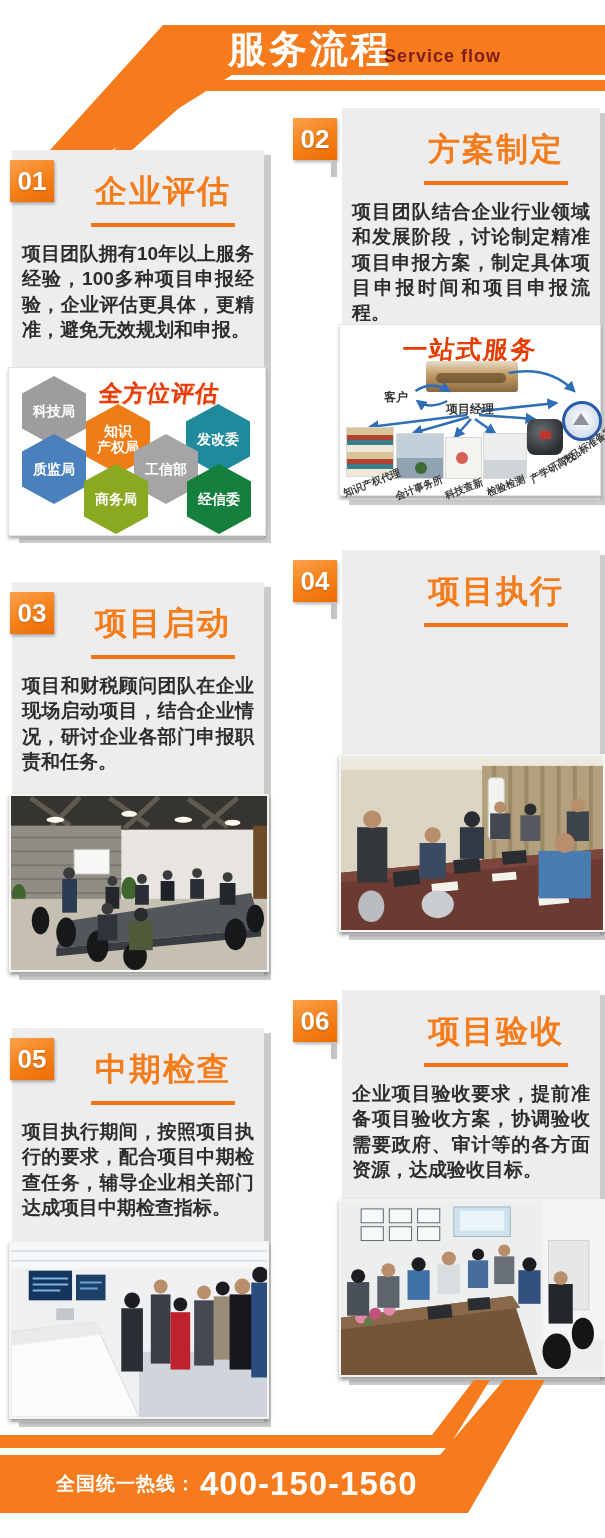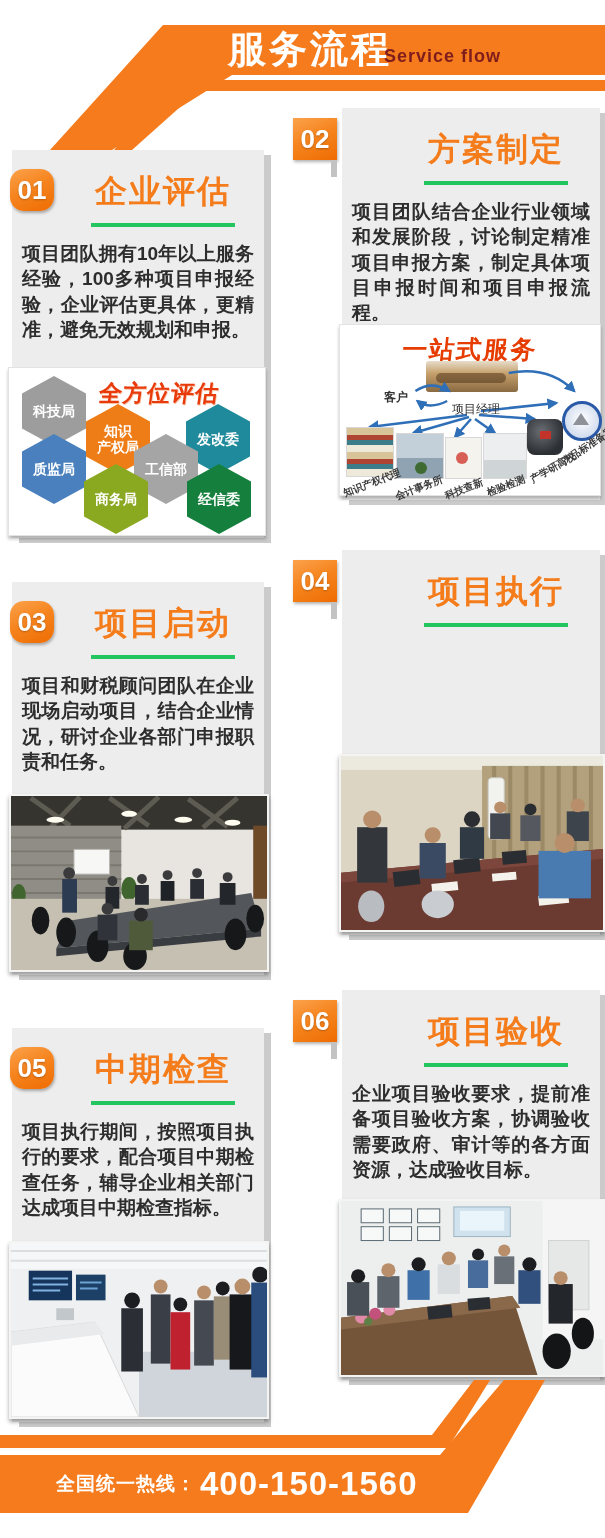--- a/index.html
+++ b/index.html
@@ -14,26 +14,26 @@
   .c1{left:12px;top:150px;width:252px;height:388px;}
   .c2{left:342px;top:108px;width:258px;height:392px;}
   .c3{left:12px;top:582px;width:252px;height:393px;}
   .c4{left:342px;top:550px;width:258px;height:385px;}
   .c5{left:12px;top:1028px;width:252px;height:394px;}
   .c6{left:342px;top:990px;width:258px;height:390px;}
   .badge{position:absolute;width:44px;height:42px;display:flex;align-items:center;justify-content:center;
          background:linear-gradient(155deg,#fba24c 0%,#f6851f 45%,#ee6c02 100%);
          color:#fff;font-size:26px;font-weight:800;text-shadow:0 1px 2px rgba(0,0,0,.25);
          box-shadow:1px 2px 3px rgba(0,0,0,.3);}
-  .badge-l{left:-2px;top:19px;border-radius:14px;}
+  .badge-l{left:-2px;top:10px;}
   .badge-r{left:-49px;top:10px;}
   .badge-r::after{content:"";position:absolute;left:38px;top:100%;width:6px;height:17px;background:#c3c3c3;}
   .title{margin:20px 0 0 50px;text-align:center;}
   .title span{display:inline-block;font-size:32px;font-weight:800;letter-spacing:2px;color:#f57c1b;
-              border-bottom:4px solid #22c55e;padding:0 4px 9px;}
+              border-bottom:4px solid #f97316;padding:0 4px 9px;}
   .desc{margin:14px 10px 0;font-size:19px;line-height:1.33;font-weight:700;color:#2d2d2d;
         text-align:justify;word-break:break-all;}
   
   .eval-box{position:absolute;left:-4px;right:-2px;bottom:2px;height:167px;background:#fff;
             border:1px solid #e3e3e3;box-shadow:0 3px 3px rgba(0,0,0,.25);}
   .eval-title{position:absolute;top:10px;left:90px;font-size:23px;font-weight:800;color:#e83a0b;
               letter-spacing:1px;transform:skewX(-8deg);text-shadow:1px 1px 0 #f8c3a5;white-space:nowrap;}
   .hex{position:absolute;width:64px;height:70px;display:flex;align-items:center;justify-content:center;
        clip-path:polygon(50% 0,100% 25%,100% 75%,50% 100%,0 75%,0 25%);
        color:#fff;font-size:14px;font-weight:700;text-align:center;line-height:1.15;white-space:pre-line;}
@@ -43,21 +43,21 @@
   
   .os-box{position:absolute;left:-3px;right:-1px;bottom:4px;height:170px;background:#fff;
           border:1px solid #e3e3e3;box-shadow:0 3px 3px rgba(0,0,0,.25);}
   .os-title{position:absolute;top:8px;left:0;right:0;text-align:center;font-size:25px;font-weight:800;
             color:#e63c00;letter-spacing:2px;transform:skewX(-6deg);}
   .os-photo{position:absolute;left:86px;top:36px;width:92px;height:31px;border-radius:3px;
             background:linear-gradient(180deg,#e7ddcb 0%,#c6a06b 40%,#8a6a42 100%);}
   .os-photo::after{content:"";position:absolute;left:10px;top:12px;width:70px;height:10px;border-radius:5px;
             background:rgba(80,55,30,.55);}
   .os-client{position:absolute;left:44px;top:64px;font-size:12px;font-weight:700;color:#333;}
-  .os-manager{position:absolute;left:112px;top:76px;font-size:12px;font-weight:400;color:#333;}
+  .os-manager{position:absolute;left:106px;top:76px;font-size:12px;font-weight:700;color:#333;}
   .os-arrows{position:absolute;inset:0;}
   .os-item{position:absolute;border:1px solid #d8d8d8;}
   .it1{left:6px;top:102px;width:46px;height:48px;
        background:repeating-linear-gradient(180deg,#d9c49a 0 7px,#b04432 7px 12px,#3d7d8a 12px 17px,#efe9da 17px 24px);}
   .it2{left:56px;top:108px;width:46px;height:44px;background:linear-gradient(180deg,#c3d0da 0 55%,#8fa3b2 55% 100%);}
   .it2::after{content:"";position:absolute;left:18px;bottom:4px;width:12px;height:12px;border-radius:50%;background:#3f6b33;}
   .it3{left:105px;top:112px;width:35px;height:40px;background:#f5f3ee;}
   .it3::after{content:"";position:absolute;left:10px;top:14px;width:12px;height:12px;border-radius:50%;background:#cf3a2e;opacity:.8;}
   .it4{left:143px;top:108px;width:42px;height:44px;background:linear-gradient(180deg,#eceeef 0 60%,#cfd4d7 60% 100%);}
   .it5{left:187px;top:94px;width:36px;height:36px;border:none;border-radius:8px;

